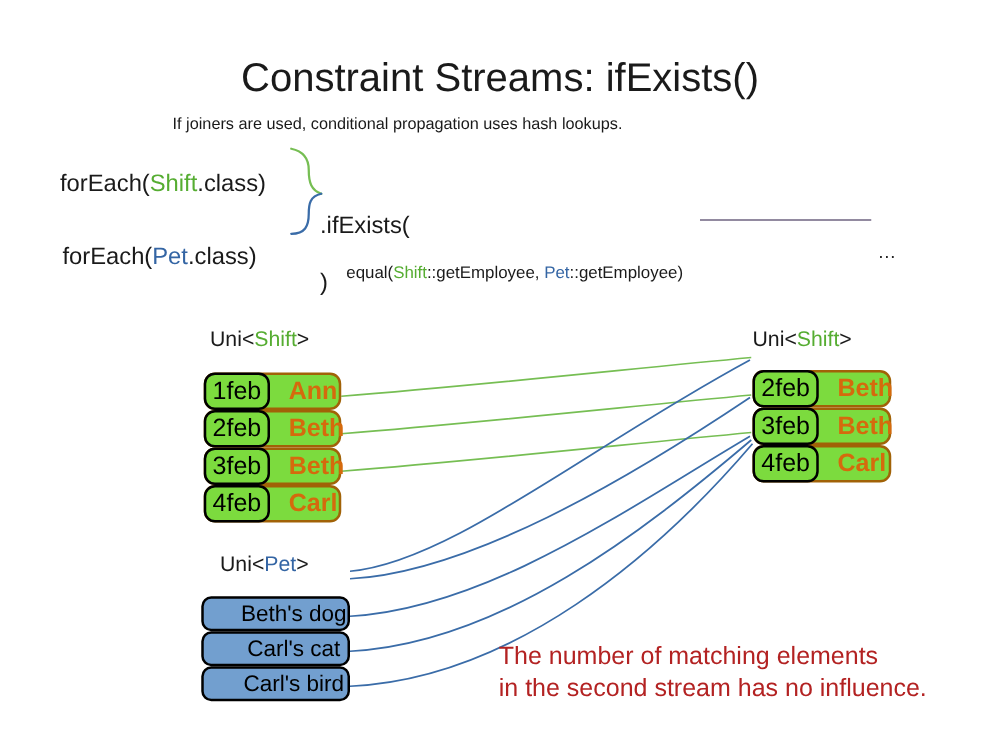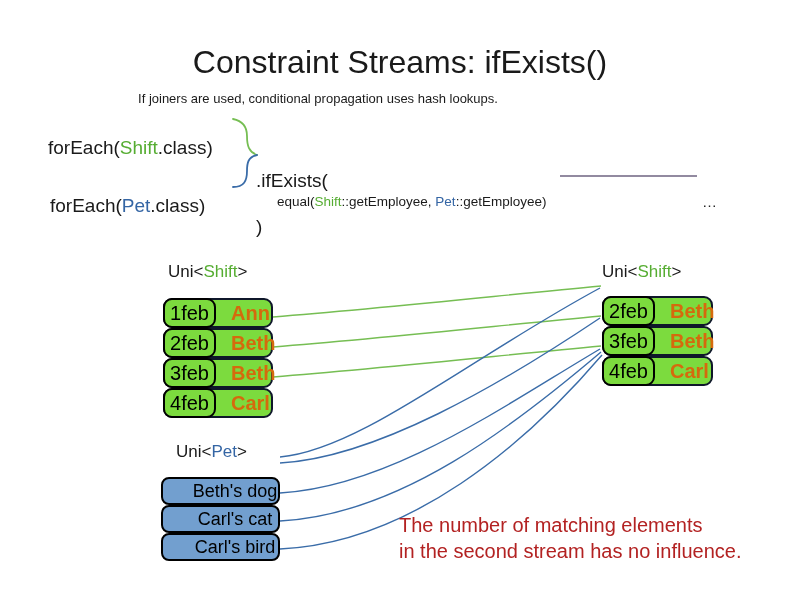--- a/index.html
+++ b/index.html
@@ -19,21 +19,21 @@
   .t-green { color:var(--green_text); }
   .t-blue { color:var(--blue_text); }
   .ellipsis { font-size:15px; color:#222; letter-spacing:1px; }
 
   .uni-label { font-size:17px; white-space:nowrap; color:var(--ink); }
 
   .shift-table { display:flex; flex-direction:column; }
   .shift-row {
     display:flex; align-items:center; box-sizing:border-box;
     height:30px; background:var(--green_fill);
-    border:2px solid #0f172a; border-radius:9px;
+    border:2px solid #a16207; border-radius:9px;
   }
   .date-cell {
     box-sizing:border-box; height:30px; margin:-2px 0 0 -2px; align-self:flex-start;
     border:2px solid #000; border-radius:9px; background:var(--green_fill);
     display:flex; align-items:center; justify-content:center;
     min-width:53px; padding:0 3px; font-size:20px; color:#000;
   }
   .name-cell { font-size:20px; color:var(--orange_text); padding-left:15px; white-space:nowrap;font-weight:bold; }
 
   .pet-list { display:flex; flex-direction:column; }
@@ -83,21 +83,21 @@
     <div class="abs code-lg" style="left:48px; top:111px;">
       <span>forEach(</span><span class="t-green">Shift</span><span>.class)</span>
     </div>
 
     <div class="abs code-lg" style="left:50px; top:169px;">
       <span>forEach(</span><span class="t-blue">Pet</span><span>.class)</span>
     </div>
 
     <div class="abs code-lg" style="left:256px; top:144px;">.ifExists(</div>
 
-    <div class="abs code-sm" style="left:277px; top:168px;">
+    <div class="abs code-sm" style="left:277px; top:184px;">
       <span>equal(</span><span class="t-green">Shift</span><span>::getEmployee, </span><span class="t-blue">Pet</span><span>::getEmployee)</span>
     </div>
 
     <div class="abs ellipsis" style="left:702px; top:167px;">…</div>
 
     <div class="abs code-lg" style="left:256px; top:190px;">)</div>
 
     <div class="abs uni-label" style="left:168px; top:236px;">
       <span>Uni&lt;</span><span class="t-green">Shift</span><span>&gt;</span>
     </div>

